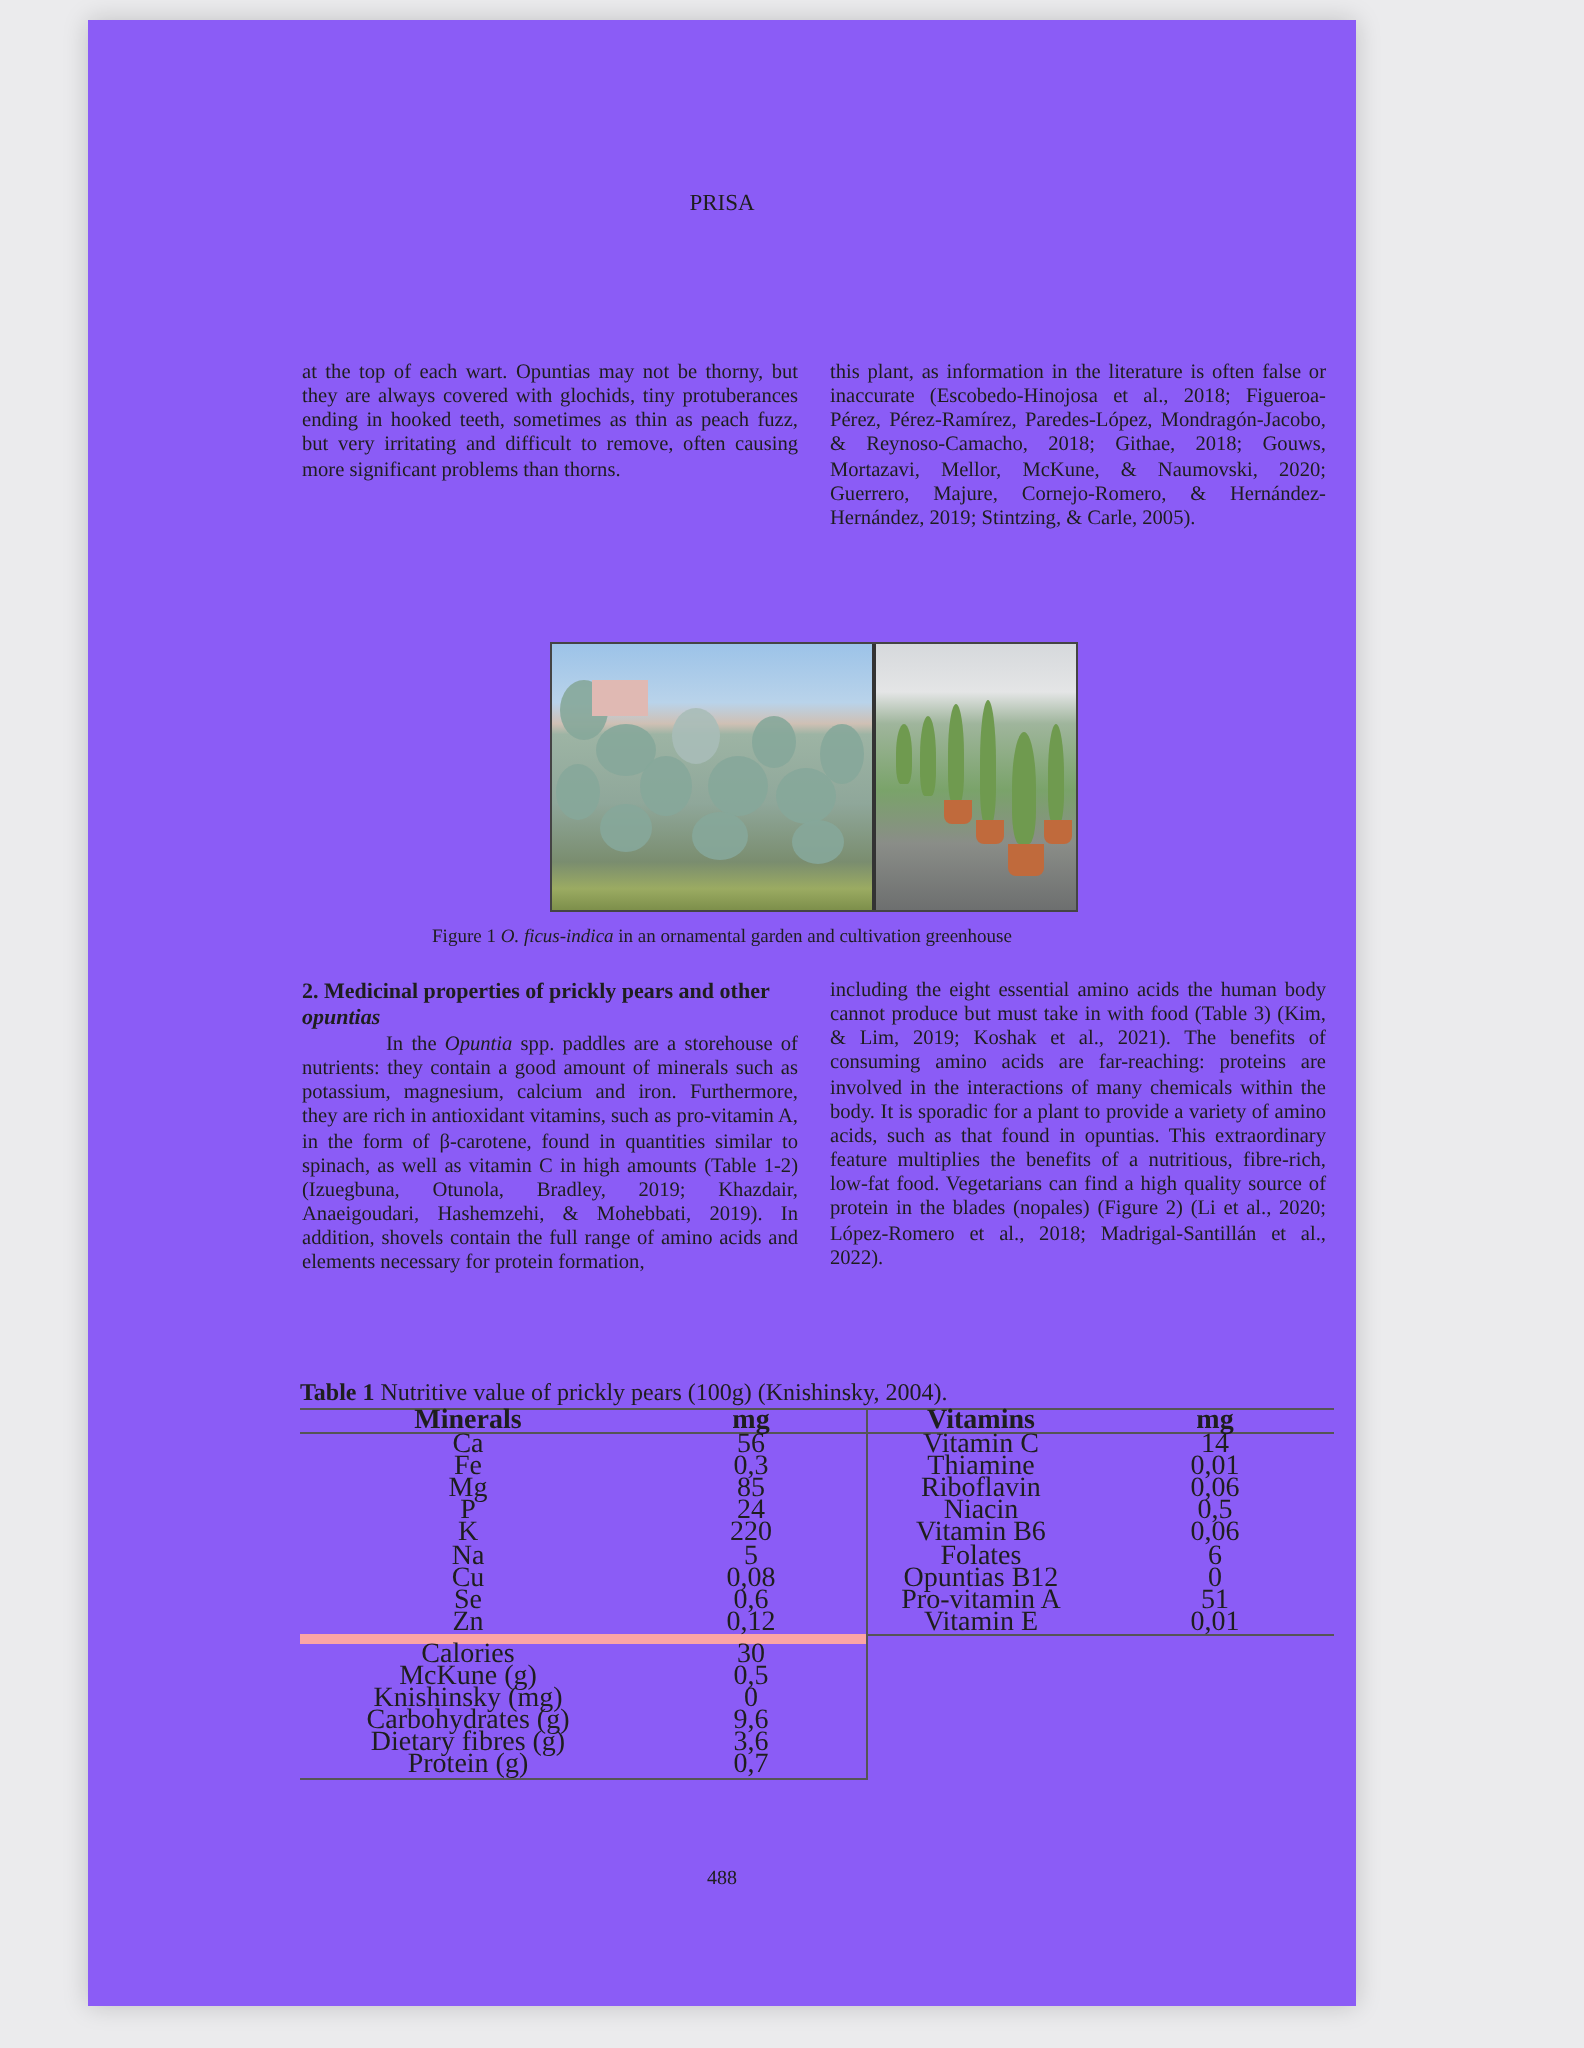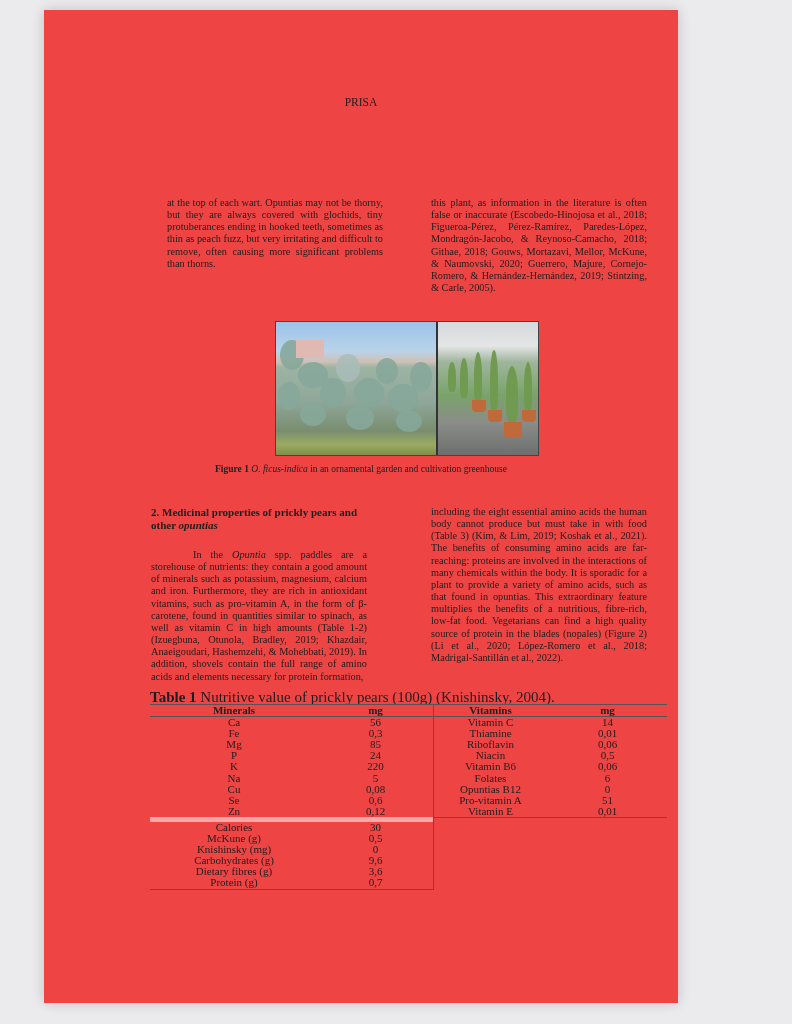--- a/index.html
+++ b/index.html
@@ -1,43 +1,43 @@
 <!DOCTYPE html>
 <html><head>
 <meta charset="utf-8">
 <style>
   html, body { margin:0; padding:0; }
   body { width:792px; height:1024px; background:#ebebed; position:relative; overflow:hidden;
          font-family:"Liberation Serif", "DejaVu Serif", serif; color:#1e1e1e; }
-  .page { position:absolute; left:44px; top:10px; width:634px; height:993px; background:#ef4444;
+  .page { position:absolute; left:44px; top:10px; width:634px; height:993px; background:#8b5cf6;
           box-shadow:0 0 12px rgba(0,0,0,0.18); }
   .hdr { position:absolute; left:0; width:100%; text-align:center; }
   .hdr-journal { top:86px; font-size:11.5px; }
   .hdr-vol { top:101px; font-size:10px; }
   .col { position:absolute; font-size:10.3px; line-height:12.15px; text-align:justify; }
-  .col p { margin:17px; }
+  .col p { margin:1px; }
   .col .ind { text-indent:42px; }
   .c1a { left:106px; top:170px; width:250px; }
   .c2a { left:370px; top:170px; width:250px; }
-  .c1b { left:90px; top:479px; width:250px; }
+  .c1b { left:106px; top:479px; width:250px; }
   .c2b { left:370px; top:479px; width:250px; }
   .sec-h { font-weight:bold; font-size:11px; line-height:13px; text-align:left; margin-bottom:0; }
   .figure { position:absolute; left:231px; top:311px; width:262px; height:133px; border:1px solid #444; display:flex; }
   .photo-l { width:160px; height:100%; position:relative; overflow:hidden; border-right:2px solid #333;
     background: linear-gradient(180deg,#9cc3e8 0%,#b9d3ea 22%,#cfc0b4 30%,#9db4a4 34%,#8fa79a 60%,#7a8d6f 82%,#9bab62 92%,#7d8f4b 100%); }
   .photo-r { flex:1; height:100%; position:relative; overflow:hidden;
     background: linear-gradient(180deg,#d6d9dc 0%,#e4e5e6 18%,#9fb59c 30%,#7aa36a 55%,#8a8d88 75%,#6d6f6f 100%); }
   .pad { position:absolute; border-radius:50%; background:#86a79a; opacity:.9; }
   .pot { position:absolute; width:14px; height:12px; background:#c06a3c; border-radius:0 0 4px 4px; }
   .plant { position:absolute; width:8px; border-radius:50% 50% 30% 30%; background:#6f9a4f; }
   .fig-cap { position:absolute; left:0; width:100%; top:454px; text-align:center; font-size:9.5px; }
-  .fig-cap b { font-weight:bold; }
-  .tbl-cap { position:absolute; left:106px; top:679px; font-size:15px; }
+  .fig-cap b { font-weight:normal; }
+  .tbl-cap { position:absolute; left:106px; top:679px; font-size:12px; }
   .tbl-cap b { font-weight:bold; }
-  .tbl { position:absolute; font-size:11px; line-height:11.1px; }
+  .tbl { position:absolute; font-size:14px; line-height:11.1px; }
   .tbl .row { display:flex; }
   .tbl .row span { text-align:center; display:block; }
   .tbl-left { left:106px; top:694px; width:283px; border-top:1px solid #555; border-bottom:1px solid #555; border-right:1px solid #555; }
   .tbl-right { left:389px; top:694px; width:234px; border-top:1px solid #555; border-bottom:1px solid #555; }
   .tbl .head { border-bottom:1px solid #555; font-weight:bold; }
   .tbl .sep { border-top:5px solid #fca5a5; }
   .tbl-left .c1 { width:168px; } .tbl-left .c2 { width:115px; }
   .tbl-right .c1 { width:115px; } .tbl-right .c2 { width:119px; }
   .pg-no { position:absolute; left:0; width:100%; top:924px; text-align:center; font-size:10px; }
 </style>
@@ -206,13 +206,14 @@
           <span class="c1">Pro-vitamin A</span>
           <span class="c2">51</span>
         </div>
         <div class="row">
           <span class="c1">Vitamin E</span>
           <span class="c2">0,01</span>
         </div>
       </div>
   </div>
 
+  <div class="pg-no">488</div>
 </div>
 
 </body></html>

